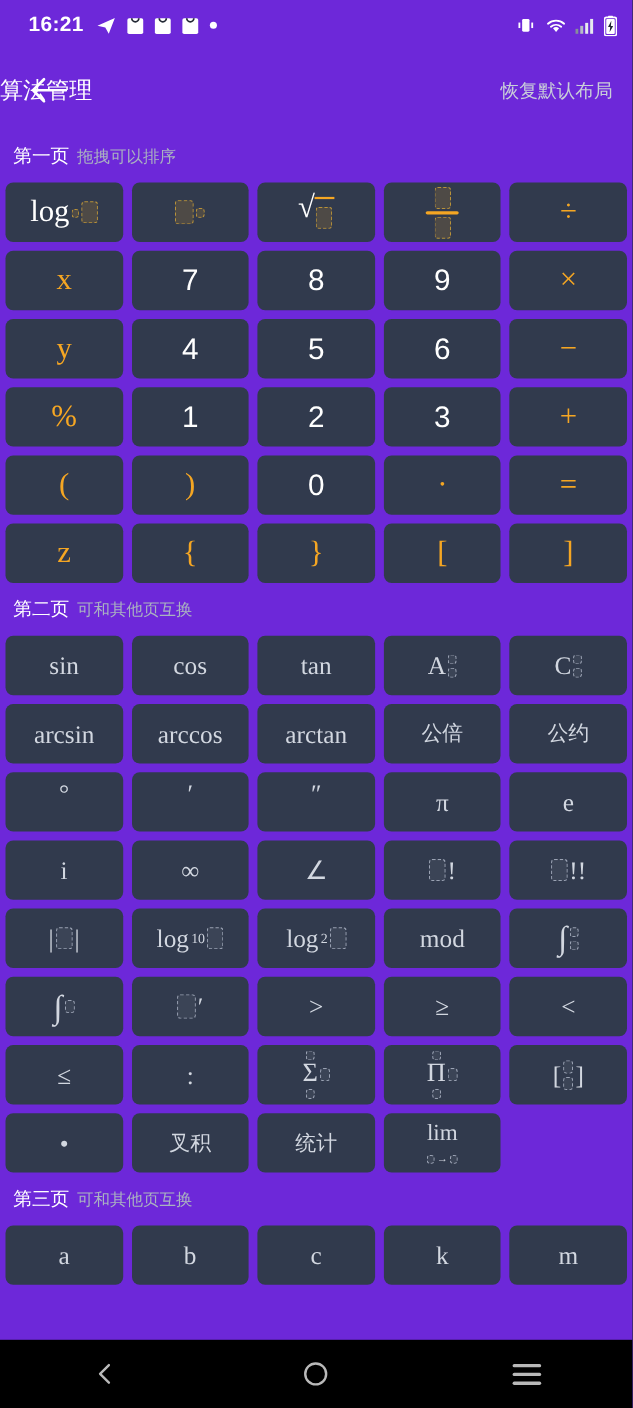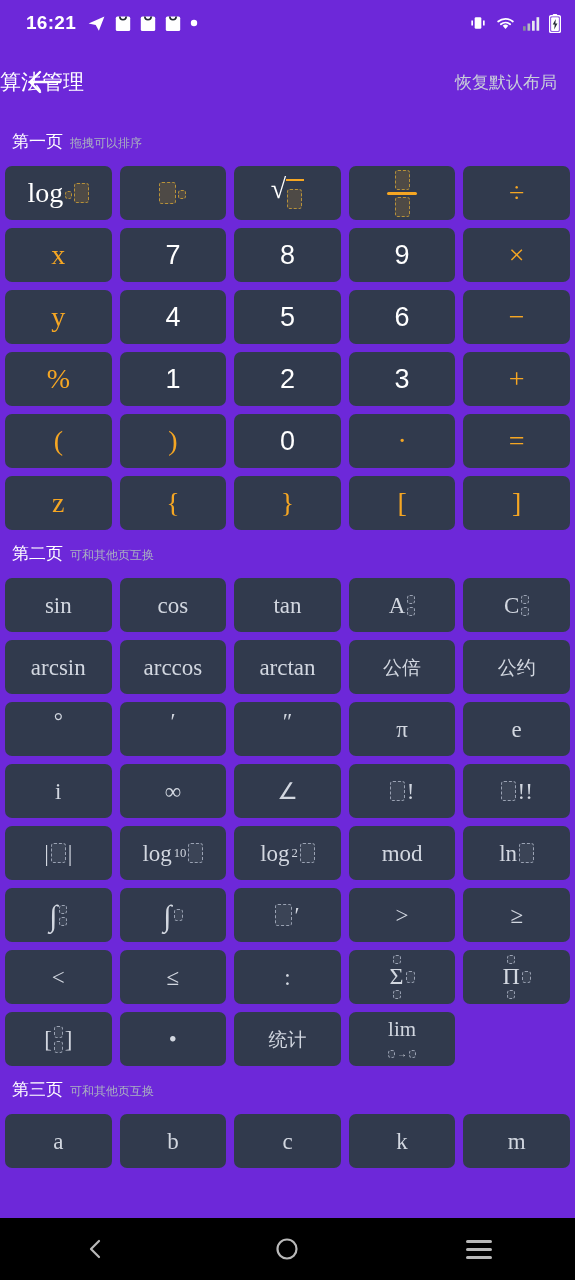--- a/index.html
+++ b/index.html
@@ -31,21 +31,21 @@
     position: absolute; left: 0; right: 0; text-align: left;
     font-size: 21px; color: #ffffff; pointer-events: none;
   }
   .header-action {
     margin-left: auto; font-size: 17px; color: #c9ced9; cursor: pointer; z-index: 2;
   }
 
   
   .section-head { padding: 12px 12px 13px 12px; display: flex; align-items: baseline; gap: 7px; }
   .section-title { font-size: 17px; color: #ffffff; }
-  .section-sub { font-size: 12px; color: #aab2c0; }
+  .section-sub { font-size: 15px; color: #aab2c0; }
 
   
   .grid { display: grid; grid-template-columns: repeat(5, 1fr); gap: 8px; padding: 0 5px; }
   .key {
     height: 54px; background: #313a4d; border-radius: 7px;
     display: flex; align-items: center; justify-content: center;
     cursor: pointer; user-select: none; overflow: hidden;
   }
   .key .lbl { line-height: 1; }
 
@@ -351,23 +351,20 @@
         <div class="key ">
           <span class="lbl row-inline">log<span class="sub">10</span><span class="ph "></span></span>
         </div>
         <div class="key ">
           <span class="lbl row-inline">log<span class="sub">2</span><span class="ph "></span></span>
         </div>
         <div class="key ">
           <span class="lbl">mod</span>
         </div>
         <div class="key ">
-          <span class="lbl row-inline">ln<span class="ph "></span></span>
-        </div>
-        <div class="key ">
           <span class="lbl row-inline">
             <span class="intg">∫</span>
             <span class="stack">
               <span class="ph xs"></span>
               <span class="ph xs"></span>
             </span>
           </span>
         </div>
         <div class="key ">
           <span class="lbl row-inline">
@@ -414,20 +411,23 @@
           </span>
         </div>
         <div class="key ">
           <span class="lbl row-inline">[<span class="stack">
               <span class="ph sm"></span>
               <span class="ph sm"></span>
             </span>]</span>
         </div>
         <div class="key ">
           <span class="lbl">•</span>
+        </div>
+        <div class="key cjk">
+          <span class="lbl">叉积</span>
         </div>
         <div class="key cjk">
           <span class="lbl">统计</span>
         </div>
         <div class="key ">
           <span class="lim-wrap">
             <span class="lim-top">lim</span>
             <span class="lim-bot"><span class="ph tiny"></span>→<span class="ph tiny"></span></span>
           </span>
         </div>

